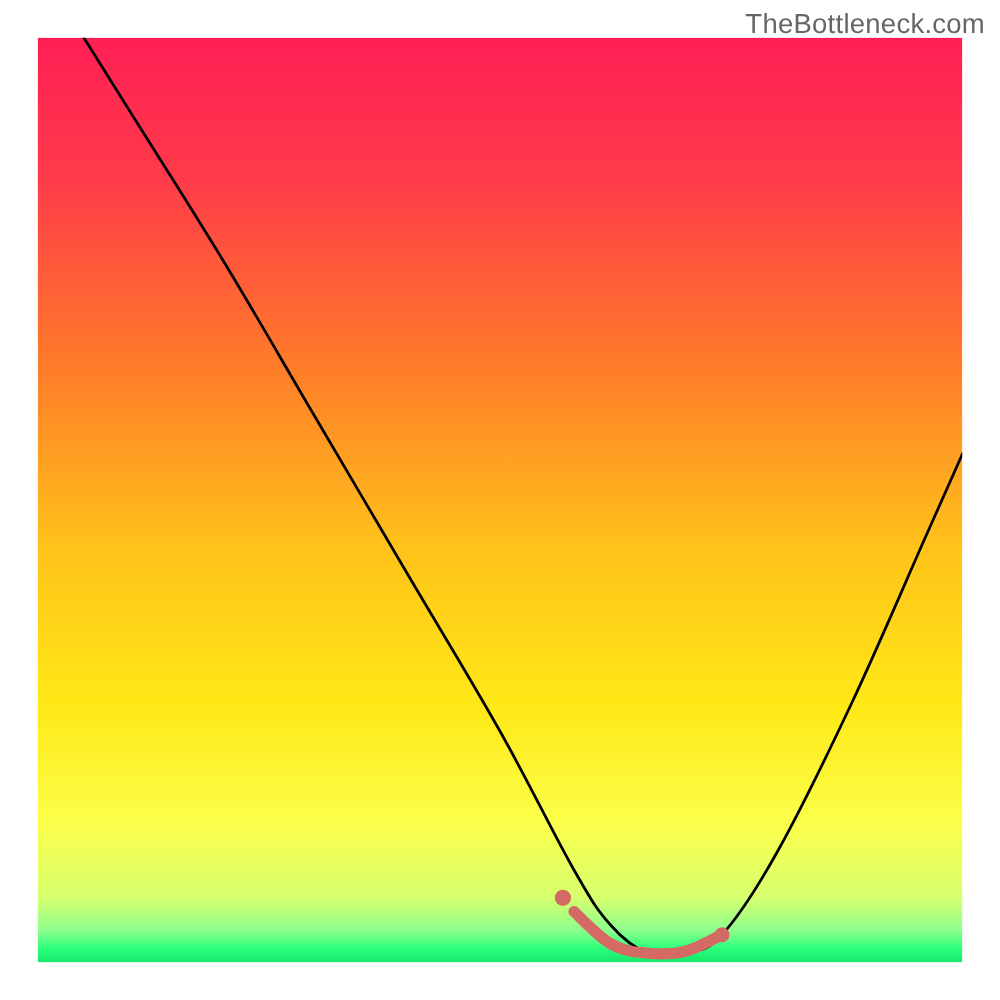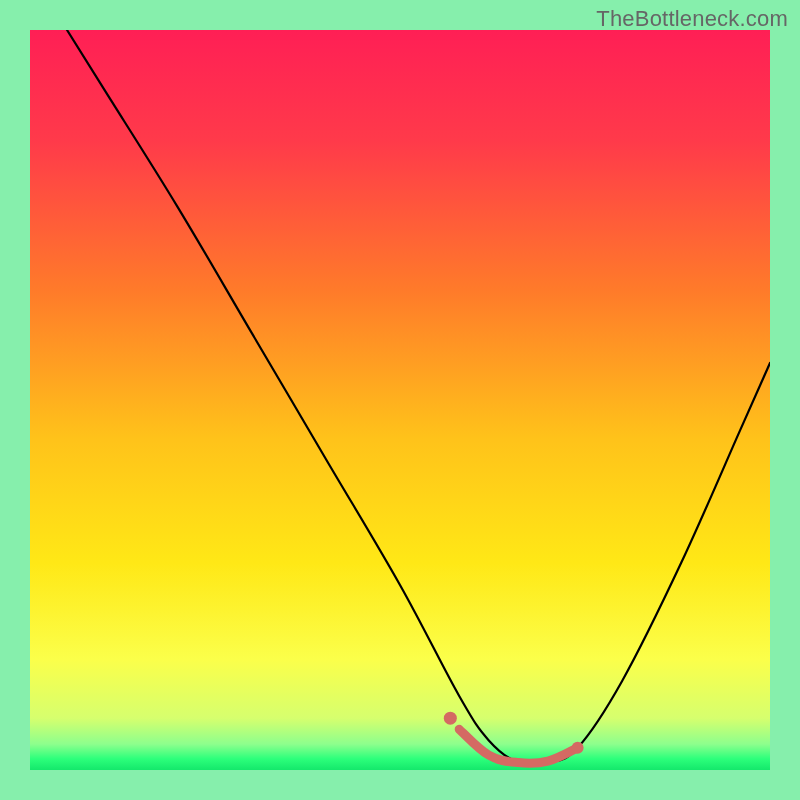--- a/index.html
+++ b/index.html
@@ -1,17 +1,17 @@
 <!DOCTYPE html>
 <html><head>
 <meta charset="utf-8">
 <style>
   * { margin: 0; padding: 0; box-sizing: border-box; }
   html, body { width: 800px; height: 800px; overflow: hidden; background: #000; }
-  .wrap { position: relative; width: 800px; height: 800px; background: #86efac; }
+  .wrap { position: relative; width: 800px; height: 800px; background: #ffffff; }
   .watermark {
     position: absolute;
     top: 6px;
     right: 12px;
     font-family: Arial, Helvetica, sans-serif;
     font-size: 22px;
     color: #666;
     letter-spacing: 0.2px;
     z-index: 10;
   }

